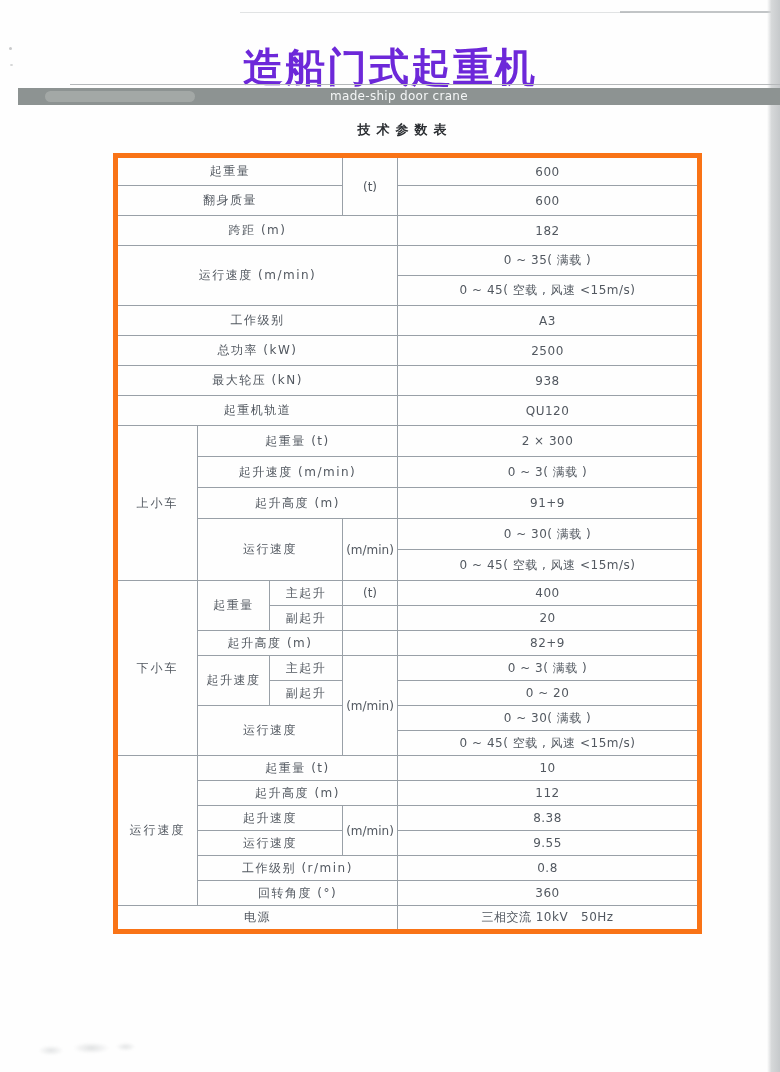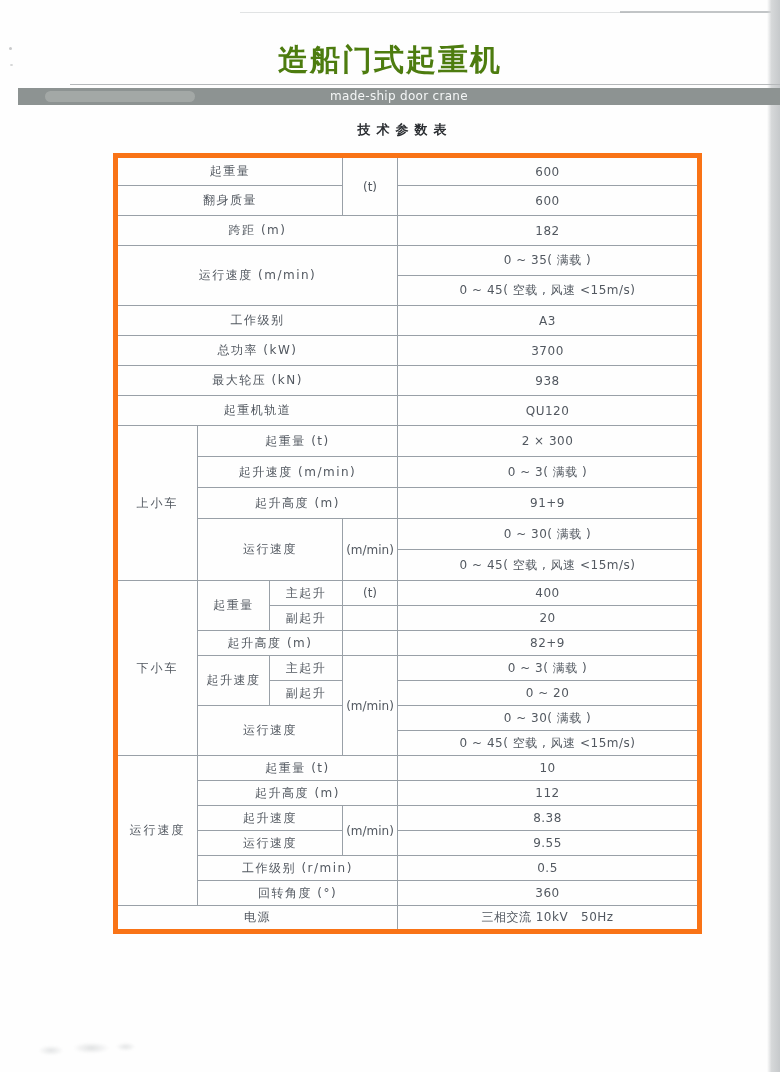--- a/index.html
+++ b/index.html
@@ -32,22 +32,22 @@
       radial-gradient(ellipse 26px 8px at 55% 50%,#8f9598 0%,rgba(143,149,152,0) 70%),
       radial-gradient(ellipse 14px 6px at 85% 45%,#9aa0a3 0%,rgba(154,160,163,0) 70%);
     opacity:.28;filter:blur(1px);
   }
   .scan-speck{position:absolute;left:9px;top:47px;width:3px;height:3px;background:#c9cacb;border-radius:50%;}
   .scan-speck2{position:absolute;left:10px;top:64px;width:3px;height:2px;background:#d4d5d6;border-radius:50%;}
 
   
   .doc-title{
     position:absolute;top:40px;left:0;width:780px;
-    text-align:center;font-size:30px;font-weight:800;
-    color:#4d7c0f;letter-spacing:2px;
+    text-align:center;font-size:40px;font-weight:800;
+    color:#6d28d9;letter-spacing:2px;
   }
   .banner{
     position:absolute;top:88px;left:18px;right:0;height:17px;
     background:#8d9392;
   }
   .banner-topline{
     position:absolute;top:84px;left:70px;right:0;height:1px;background:#b5b8ba;
   }
   .banner-pill{
     position:absolute;left:27px;top:3px;width:150px;height:11px;
@@ -133,21 +133,21 @@
       </tr>
       <tr class="hA">
         <td class="val">0 ~ 45( 空载 , 风速 &lt;15m/s)</td>
       </tr>
       <tr class="hA">
         <td class="lbl" colspan="4">工作级别</td>
         <td class="val">A3</td>
       </tr>
       <tr class="hA">
         <td class="lbl" colspan="4">总功率 (kW)</td>
-        <td class="val">3700</td>
+        <td class="val">2500</td>
       </tr>
       <tr class="hA">
         <td class="lbl" colspan="4">最大轮压 (kN)</td>
         <td class="val">938</td>
       </tr>
       <tr class="hA">
         <td class="lbl" colspan="4">起重机轨道</td>
         <td class="val">QU120</td>
       </tr>
 
@@ -221,21 +221,21 @@
         <td class="lbl" colspan="2">起升速度</td>
         <td class="unit" rowspan="2">(m/min)</td>
         <td class="val">8.38</td>
       </tr>
       <tr class="hC">
         <td class="lbl" colspan="2">运行速度</td>
         <td class="val">9.55</td>
       </tr>
       <tr class="hC">
         <td class="lbl" colspan="3">工作级别 (r/min)</td>
-        <td class="val">0.5</td>
+        <td class="val">0.8</td>
       </tr>
       <tr class="hC">
         <td class="lbl" colspan="3">回转角度 (°)</td>
         <td class="val">360</td>
       </tr>
 
       <tr class="hD">
         <td class="lbl" colspan="4">电源</td>
         <td class="val">三相交流 10kV   50Hz</td>
       </tr>

